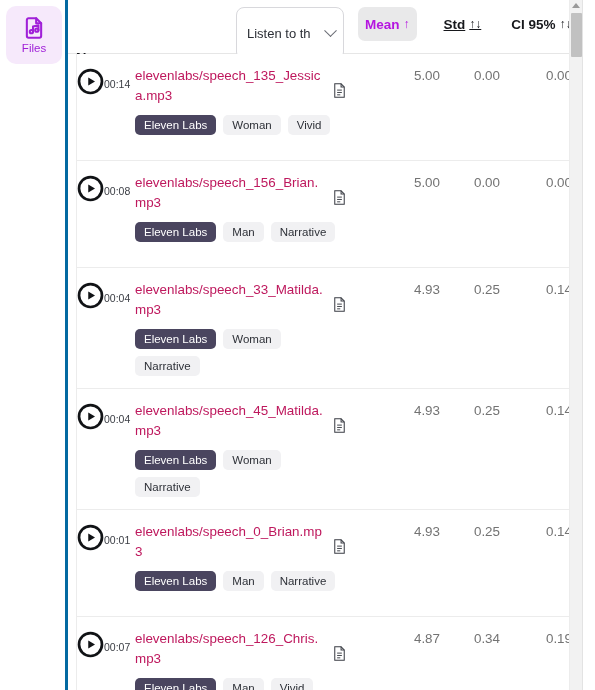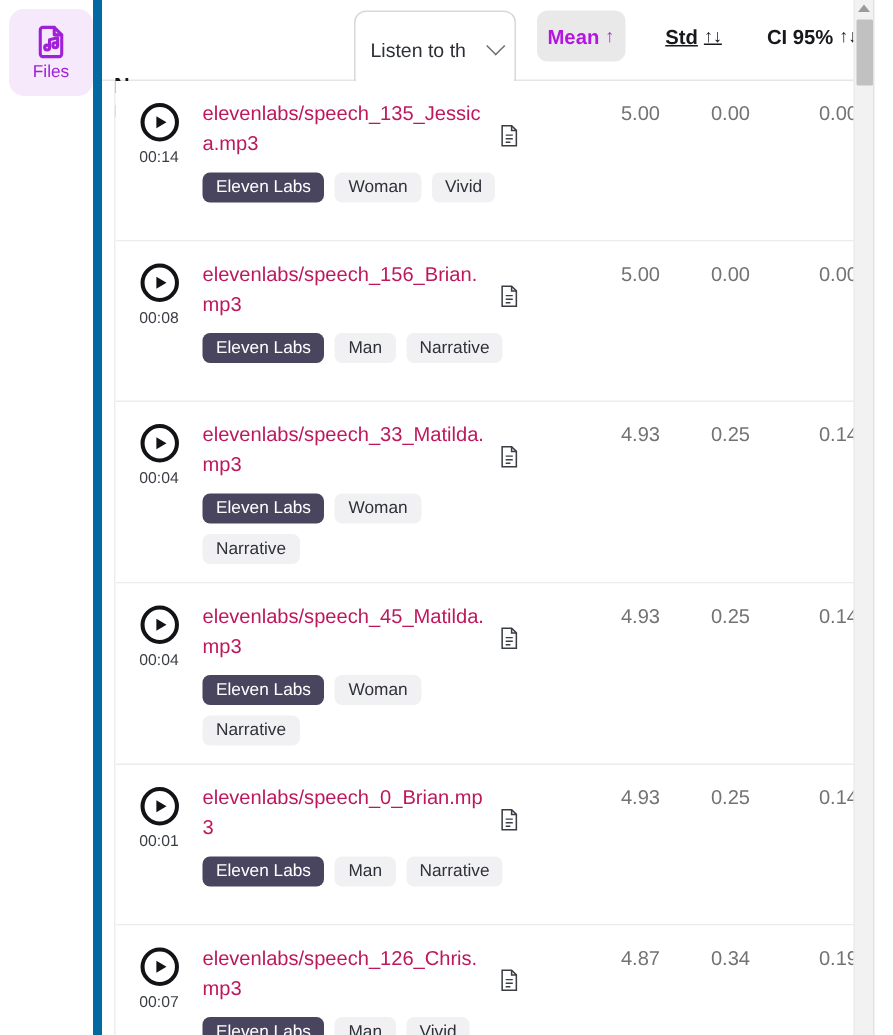--- a/index.html
+++ b/index.html
@@ -14,21 +14,21 @@
     width: 595px; height: 690px;
     display: flex;
     background: #ffffff;
   }
 
   
   .sidebar {
     width: 68px;
     flex: 0 0 68px;
     background: #ffffff;
-    border-right: 6px solid #0369a1;
+    border-right: 3px solid #0369a1;
     padding: 6px 6px 0 6px;
   }
   .nav-item {
     width: 56px;
     height: 58px;
     border-radius: 10px;
     display: flex;
     flex-direction: column;
     align-items: center;
     justify-content: center;
@@ -145,21 +145,21 @@
     align-items: flex-start;
     border-bottom: 1px solid #ececec;
     padding: 12px 0 12px 0;
     min-height: 107px;
     background: #fff;
   }
   .cell-play {
     width: 58px;
     flex: 0 0 58px;
     display: flex;
-    flex-direction: column;
+    flex-direction: row;
     align-items: center;
     padding-top: 2px;
   }
   .play-btn {
     width: 27px; height: 27px;
     cursor: pointer;
   }
   .dur {
     font-size: 10.5px;
     color: #3a3d44;

